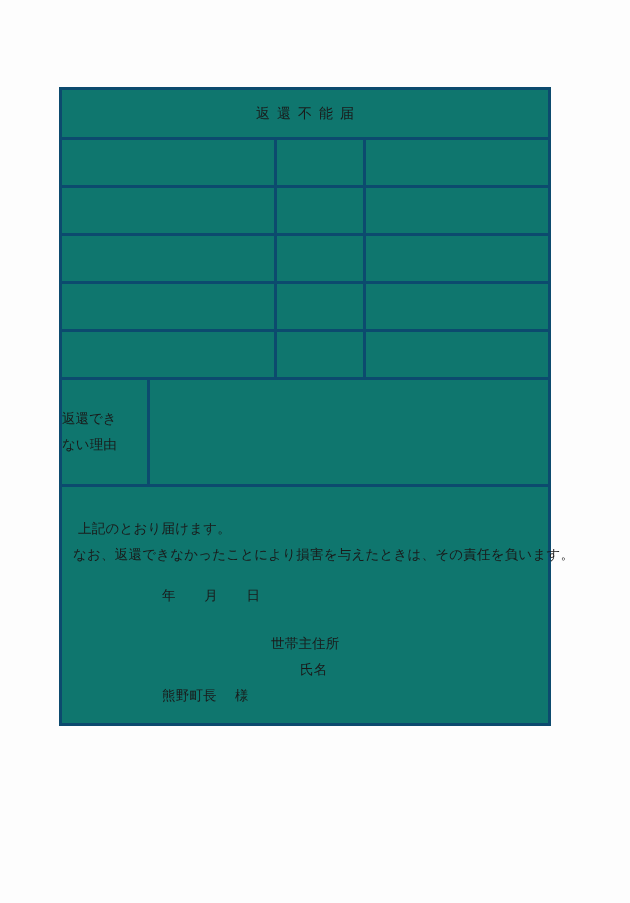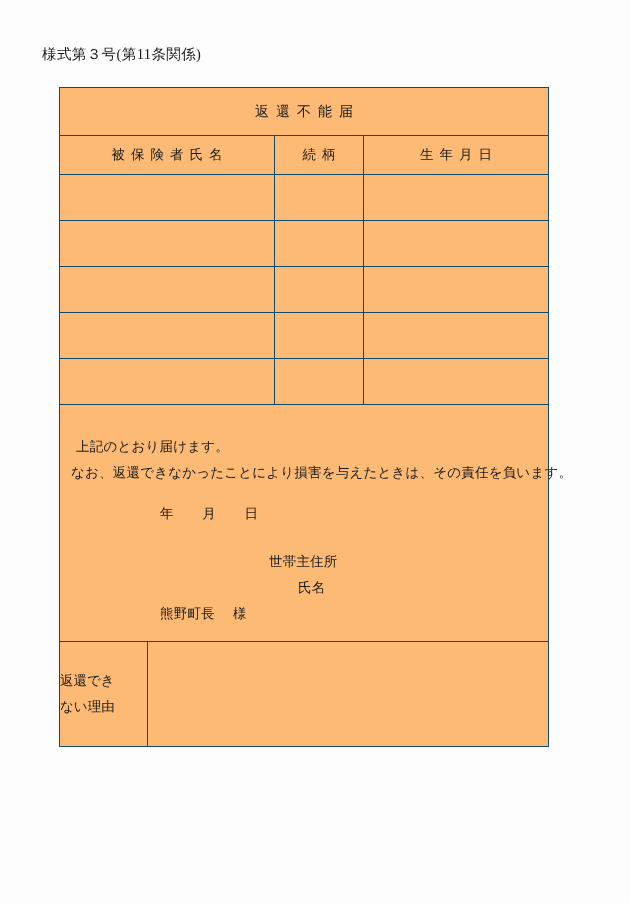--- a/index.html
+++ b/index.html
@@ -37,25 +37,25 @@
   
   .form-table {
     position: absolute;
     left: 59px;
     top: 87px;
     width: 489px;
     border-collapse: collapse;
     table-layout: fixed;
   }
   .form-table td {
-    border: 1px solid #0c4a6e;
+    border: 3px solid #0c4a6e;
     padding: 0;
     vertical-align: middle;
     font-size: 13.5px;
-    background: #fdba74;
+    background: #0f766e;
   }
 
   
   .title-cell {
     height: 47px;
     text-align: center;
   }
   .title-text {
     display: inline-block;
     letter-spacing: 7px;
@@ -142,74 +142,70 @@
   .stmt-addr { left: 209px; top: 148px; }
   .stmt-name { left: 238px; top: 174px; }
   .stmt-mayor { left: 100px; top: 200px; }
   .stmt-mayor .gap { display: inline-block; width: 11px; }
 </style>
 </head>
 <body>
 
 <div class="page">
 
-  <div class="form-number">様式第３号(第11条関係)</div>
 
   <table class="form-table">
     <colgroup>
       <col style="width:88px">
       <col style="width:127px">
       <col style="width:89px">
       <col style="width:185px">
     </colgroup>
     <tbody>
 
       <tr>
         <td class="title-cell" colspan="4">
           <span class="title-text">返還不能届</span>
         </td>
       </tr>
 
 
+
+      <tr class="data-row">
+        <td colspan="2"></td>
+        <td></td>
+        <td></td>
+      </tr>
+      <tr class="data-row">
+        <td colspan="2"></td>
+        <td></td>
+        <td></td>
+      </tr>
+      <tr class="data-row">
+        <td colspan="2"></td>
+        <td></td>
+        <td></td>
+      </tr>
+      <tr class="data-row">
+        <td colspan="2"></td>
+        <td></td>
+        <td></td>
+      </tr>
+      <tr class="data-row">
+        <td colspan="2"></td>
+        <td></td>
+        <td></td>
+      </tr>
+
       <tr>
-        <td class="col-head" colspan="2">
-          <span class="lbl">被保険者氏名</span>
+        <td class="reason-label">
+          <span class="ln">返還でき</span>
+          <span class="ln">ない理由</span>
         </td>
-        <td class="col-head">
-          <span class="lbl">続柄</span>
-        </td>
-        <td class="col-head">
-          <span class="lbl">生年月日</span>
-        </td>
-      </tr>
-
-      <tr class="data-row">
-        <td colspan="2"></td>
-        <td></td>
-        <td></td>
-      </tr>
-      <tr class="data-row">
-        <td colspan="2"></td>
-        <td></td>
-        <td></td>
-      </tr>
-      <tr class="data-row">
-        <td colspan="2"></td>
-        <td></td>
-        <td></td>
-      </tr>
-      <tr class="data-row">
-        <td colspan="2"></td>
-        <td></td>
-        <td></td>
-      </tr>
-      <tr class="data-row">
-        <td colspan="2"></td>
-        <td></td>
-        <td></td>
+        <td class="reason-value" colspan="3"></td>
       </tr>
 
       <tr>
         <td class="statement-cell" colspan="4">
           <div class="stmt-inner">
 
             <div class="stmt-line stmt-l1">上記のとおり届けます。</div>
 
             <div class="stmt-line stmt-l2">なお、返還できなかったことにより損害を与えたときは、その責任を負います。</div>
 
@@ -228,24 +224,16 @@
             <div class="stmt-line stmt-mayor">
               <span>熊野町長</span>
               <span class="gap"></span>
               <span>様</span>
             </div>
 
           </div>
         </td>
       </tr>
 
-      <tr>
-        <td class="reason-label">
-          <span class="ln">返還でき</span>
-          <span class="ln">ない理由</span>
-        </td>
-        <td class="reason-value" colspan="3"></td>
-      </tr>
-
     </tbody>
   </table>
 
 </div>
 
 </body></html>

